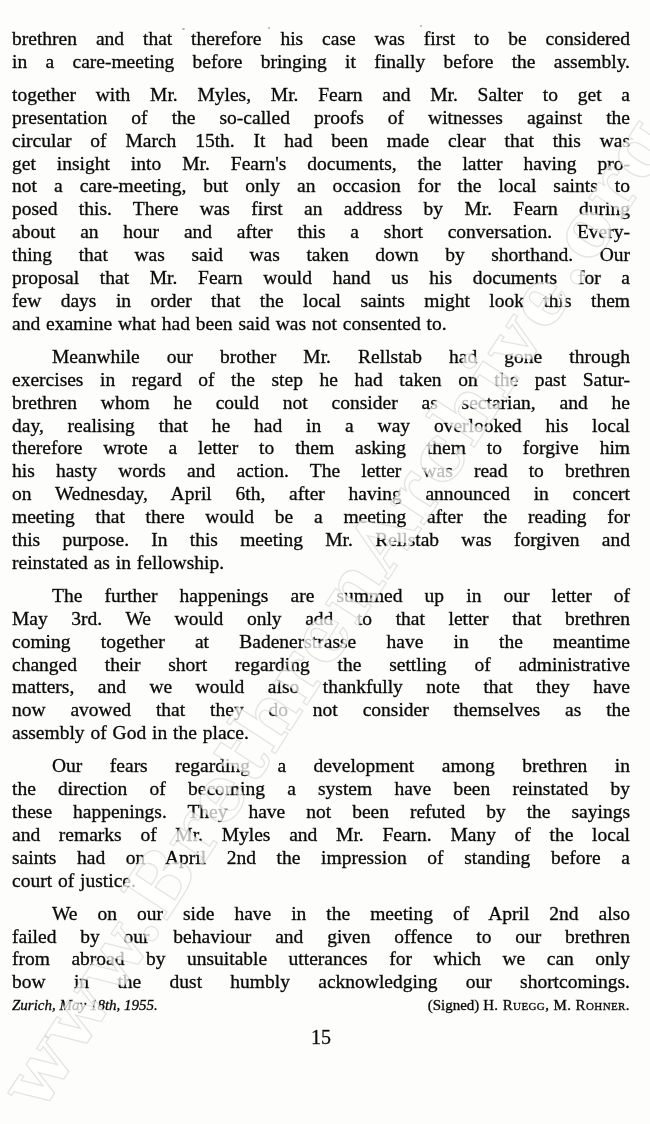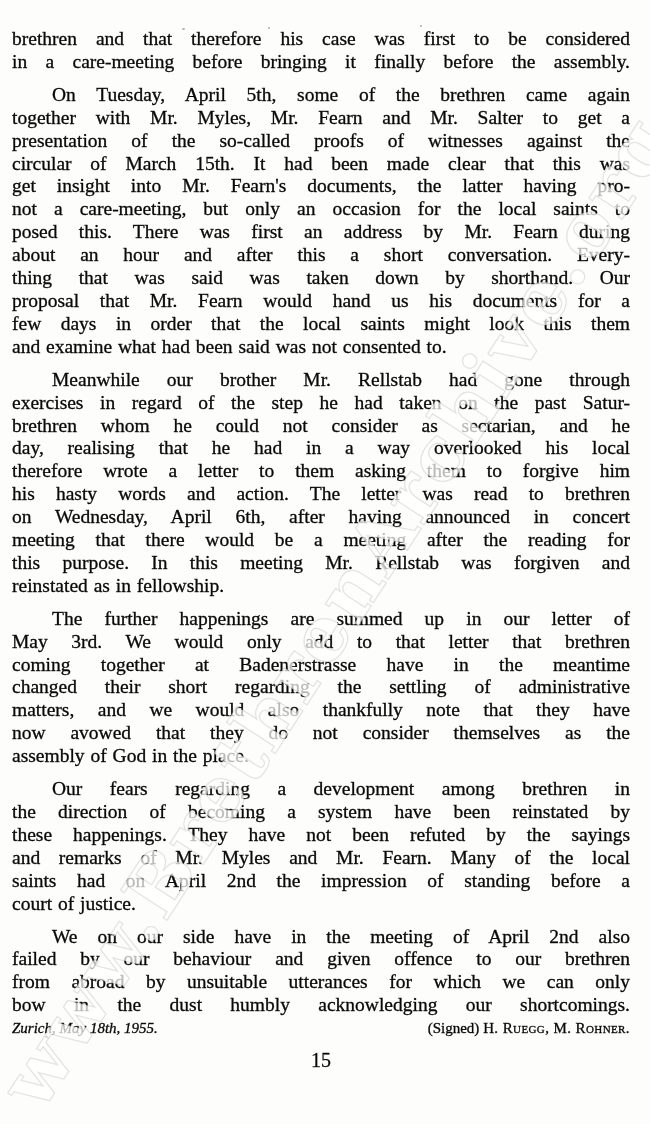--- a/index.html
+++ b/index.html
@@ -94,21 +94,20 @@
   <div class="speck" style="left:268px;top:27px;width:2px;height:2px;"></div>
   <div class="speck" style="left:420px;top:25px;width:2px;height:2px;"></div>
 
   <main class="text-block">
     <div id="paragraphs">
         <div class="para">
           <div class="line">brethren and that therefore his case was first to be considered</div>
           <div class="line">in a care-meeting before bringing it finally before the assembly.</div>
         </div>
         <div class="para">
-          <div class="line indent">On Tuesday, April 5th, some of the brethren came again</div>
           <div class="line">together with Mr. Myles, Mr. Fearn and Mr. Salter to get a</div>
           <div class="line">presentation of the so-called proofs of witnesses against the</div>
           <div class="line">circular of March 15th.  It had been made clear that this was</div>
           <div class="line">get insight into Mr. Fearn's documents, the latter having pro-</div>
           <div class="line">not a care-meeting, but only an occasion for the local saints to</div>
           <div class="line">posed this.  There was first an address by Mr. Fearn during</div>
           <div class="line">about an hour and after this a short conversation.  Every-</div>
           <div class="line">thing that was said was taken down by shorthand.  Our</div>
           <div class="line">proposal that Mr. Fearn would hand us his documents for a</div>
           <div class="line">few days in order that the local saints might look this them</div>

